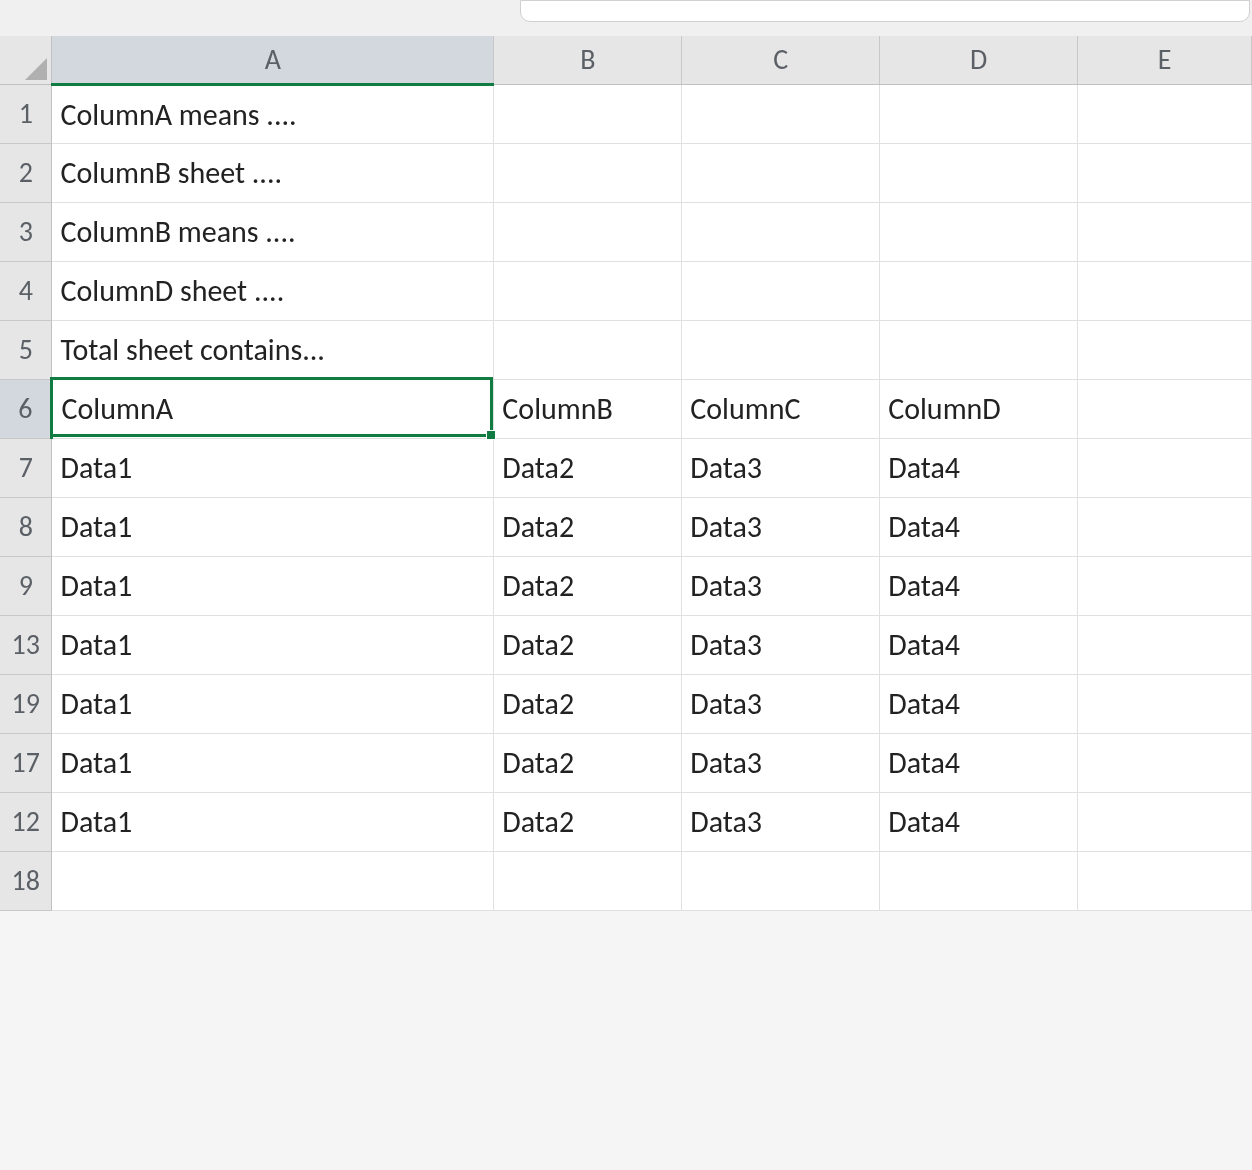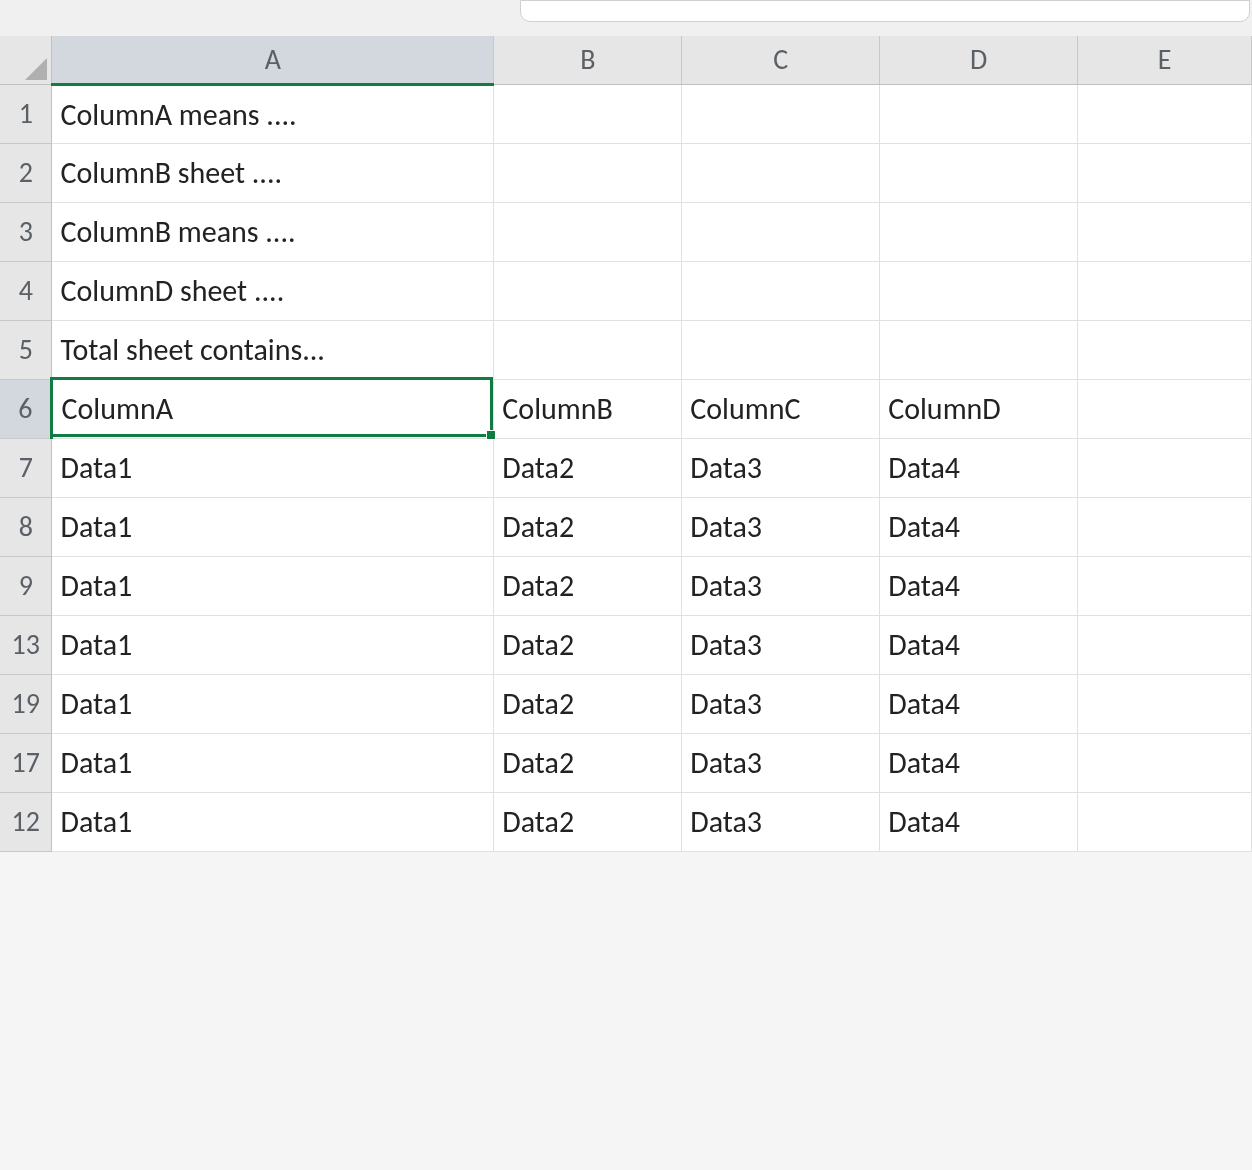--- a/index.html
+++ b/index.html
@@ -248,19 +248,27 @@
             <td class="cell"></td>
           </tr>
           <tr>
             <th class="row-header">12</th>
             <td class="cell">Data1</td>
             <td class="cell">Data2</td>
             <td class="cell">Data3</td>
             <td class="cell">Data4</td>
             <td class="cell"></td>
           </tr>
+          <tr>
+            <th class="row-header">18</th>
+            <td class="cell"></td>
+            <td class="cell"></td>
+            <td class="cell"></td>
+            <td class="cell"></td>
+            <td class="cell"></td>
+          </tr>
         </tbody>
     </table>
     <div id="selection" class="selection-box" style="left: 50px; top: 341px; width: 443px; height: 60px;">
       <div class="selection-handle"></div>
     </div>
   </div>
 </div>
 
 </body></html>

